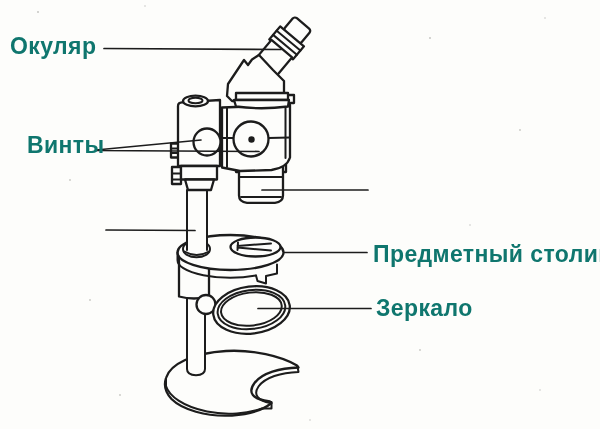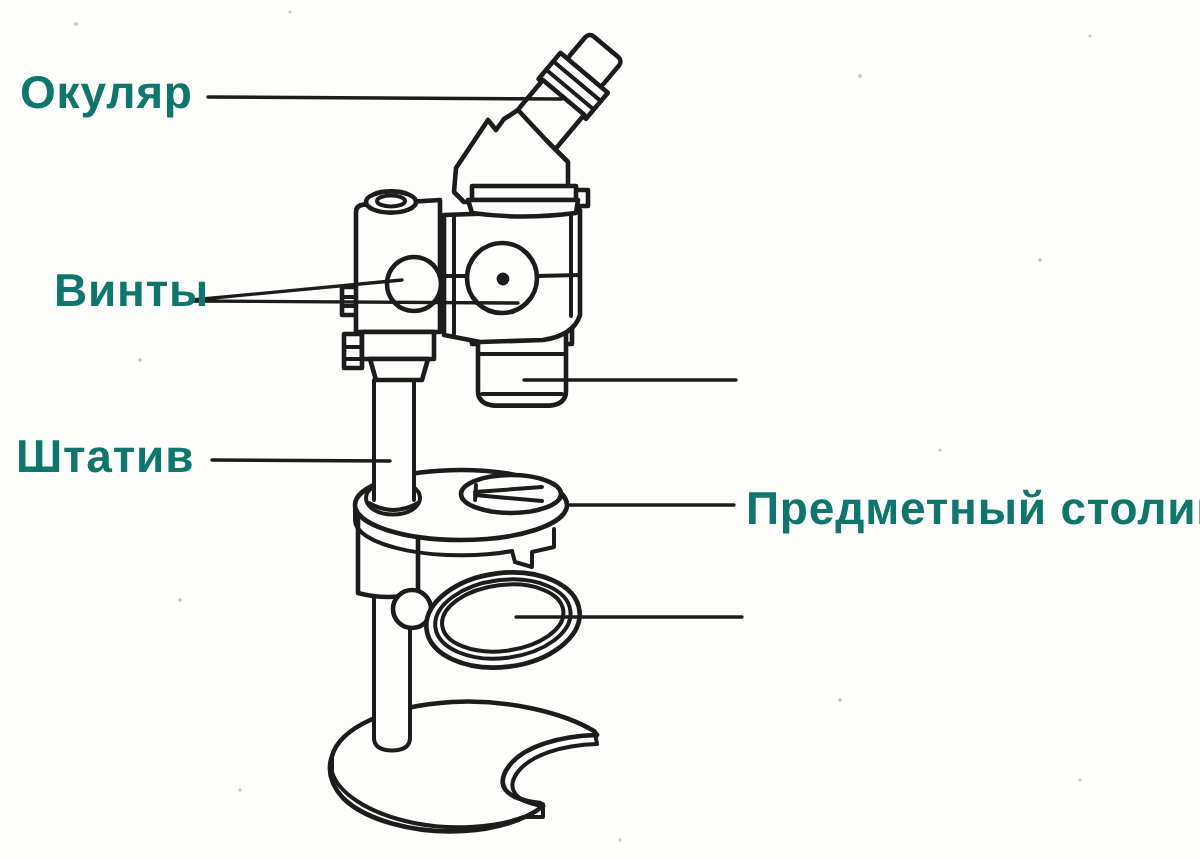--- a/index.html
+++ b/index.html
@@ -138,16 +138,16 @@
     <line class="leader" x1="104" y1="48.5" x2="281" y2="49.5"></line>
     <path class="leader" d="M96,150 L201,140 M96,150.5 L259,151.5"></path>
     <line class="leader" x1="106" y1="230" x2="195" y2="230.5"></line>
     <line class="leader" x1="262" y1="190" x2="368" y2="190"></line>
     <line class="leader" x1="284" y1="252.5" x2="367" y2="252.5"></line>
     <line class="leader" x1="258" y1="308.5" x2="371" y2="308.5"></line>
   </svg>
 
   <div class="lbl" style="left:10px;top:35px">Окуляр</div>
   <div class="lbl" style="left:27px;top:134px">Винты</div>
-  <div class="lbl" style="left:8px;top:217px">Штатив</div>
   <div class="lbl" style="left:373px;top:243px">Предметный столик</div>
+  <div class="lbl" style="left:376px;top:297px">Зеркало</div>
 
 </div>
 
 </body></html>

